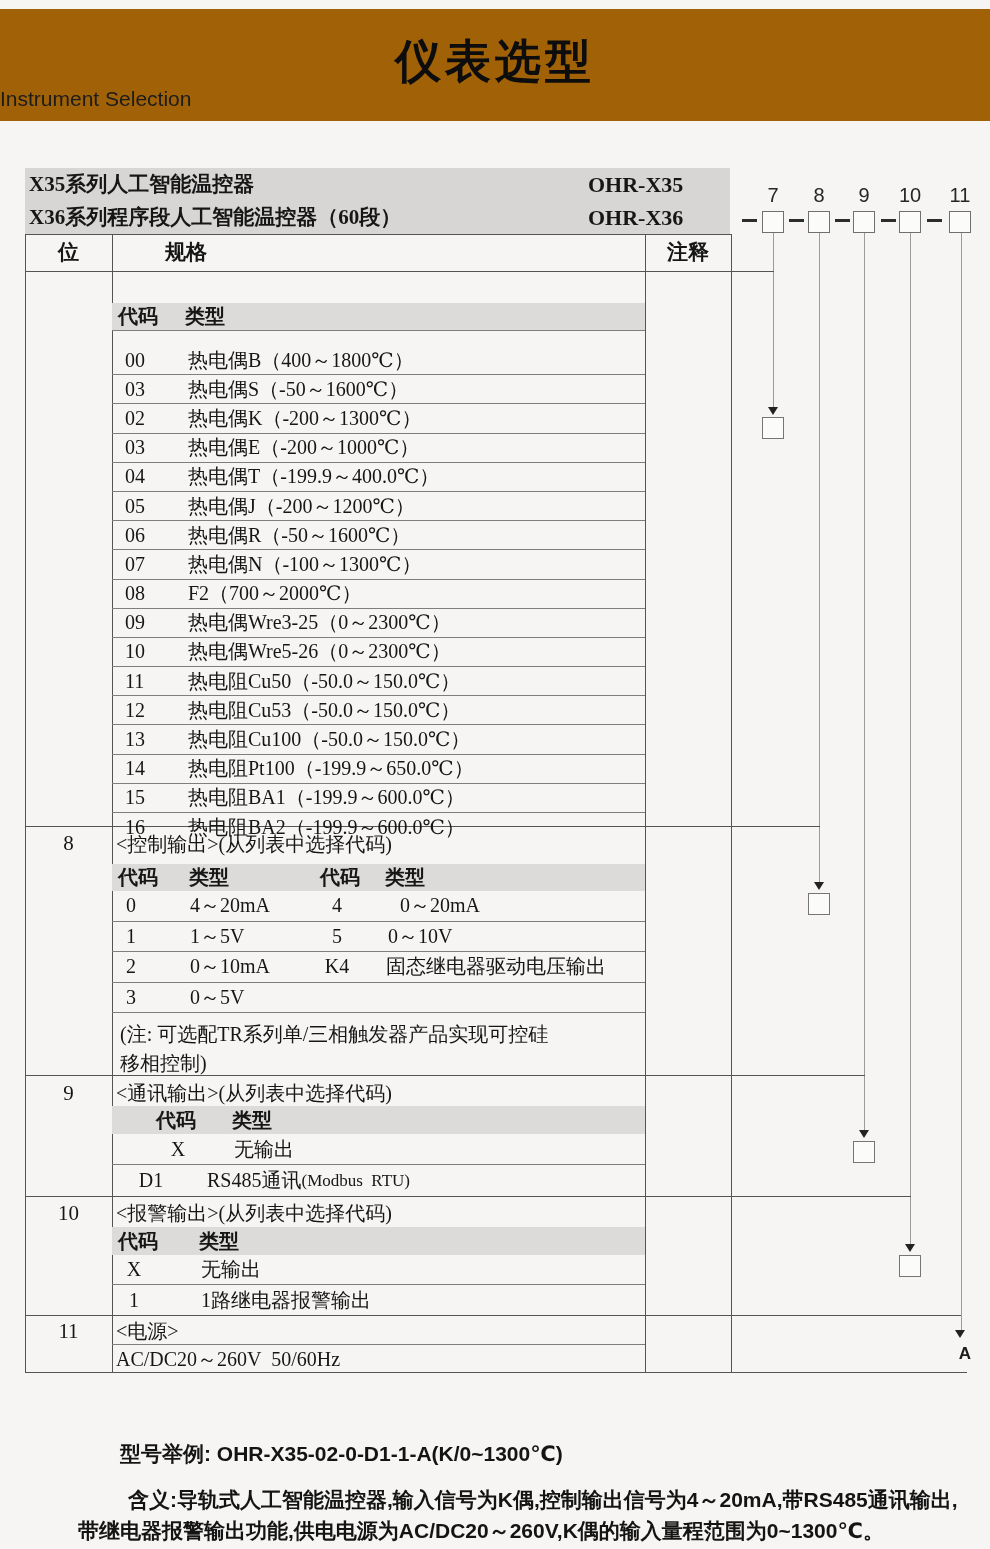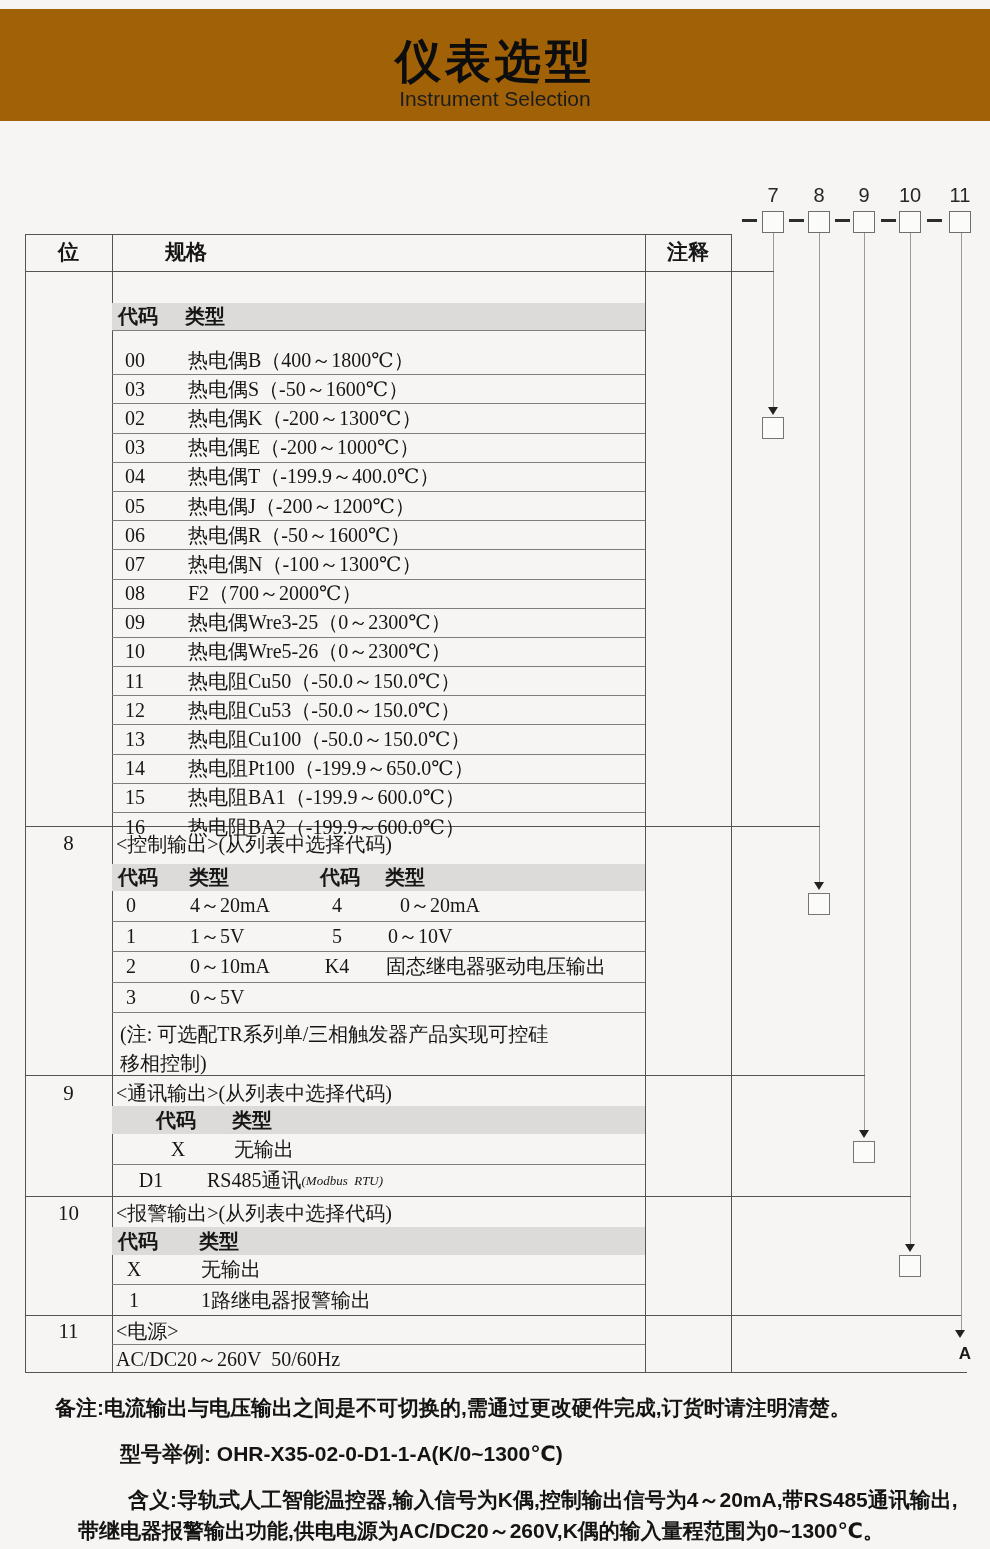--- a/index.html
+++ b/index.html
@@ -7,21 +7,21 @@
   #page{
     position:relative;width:990px;height:1549px;margin:0 auto;
     background:#f6f5f3;overflow:hidden;
     font-family:"Liberation Serif","DejaVu Serif",serif;color:#161616;
   }
   
   .banner{position:absolute;left:0;top:9px;width:990px;height:112px;background:#a16207;}
   .banner .t{position:absolute;left:0;top:22px;width:100%;text-align:center;
     font-family:"Liberation Sans","DejaVu Sans",sans-serif;font-weight:bold;
     font-size:46px;letter-spacing:4px;color:#0d0d0d;}
-  .banner .s{position:absolute;left:0;top:78px;width:100%;text-align:center;
+  .banner .s{position:absolute;left:0;top:78px;width:100%;text-align:left;
     font-family:"Liberation Sans","DejaVu Sans",sans-serif;font-size:21px;color:#1c1c1c;}
   
   .series{position:absolute;left:25px;top:168px;width:705px;height:66px;background:#d7d6d4;}
   .series .row{position:relative;height:33px;line-height:33px;font-size:21px;font-weight:600;}
   .series .name{position:absolute;left:4px;top:0;white-space:nowrap;}
   .series .model{position:absolute;left:563px;top:0;font-size:22px;font-weight:600;}
   
   .digit{position:absolute;top:184px;width:40px;text-align:center;
     font-family:"Liberation Sans","DejaVu Sans",sans-serif;font-size:20px;color:#262626;}
   .codebox{position:absolute;top:211px;width:20px;height:20px;border:1.5px solid #6f6f6f;background:#fbfbfa;}
@@ -43,36 +43,46 @@
   .sect-title{position:absolute;left:116px;font-size:20px;white-space:nowrap;}
   .band{position:absolute;left:112px;width:533px;background:#dcdbd9;display:flex;align-items:center;
     font-size:20px;font-weight:600;}
   .rows{position:absolute;left:112px;width:533px;}
   .crow{display:flex;align-items:center;height:29.2px;box-sizing:border-box;
     border-bottom:1px solid #7e7e7e;font-size:20px;padding-left:13px;}
   .crow .code{width:63px;}
   .crow .type{flex:1;white-space:nowrap;}
   .crow.last{border-bottom:none;}
   .note{position:absolute;left:120px;font-size:20px;line-height:29px;white-space:nowrap;}
-  .suffix{font-size:13px;font-style:italic;}
+  .suffix{font-size:17px;}
   .pre{white-space:pre;}
   
   .fnote{position:absolute;font-family:"Liberation Sans","DejaVu Sans",sans-serif;
     font-weight:600;font-size:21px;color:#141414;white-space:nowrap;}
 </style>
 </head>
 <body>
 
 <div id="page">
 
   <div class="banner">
     <div class="t">仪表选型</div>
     <div class="s">Instrument Selection</div>
   </div>
 
+  <div class="series">
+    <div class="row">
+      <span class="name">X35系列人工智能温控器</span>
+      <span class="model">OHR-X35</span>
+    </div>
+    <div class="row">
+      <span class="name">X36系列程序段人工智能温控器（60段）</span>
+      <span class="model">OHR-X36</span>
+    </div>
+  </div>
 
   <div class="digit" style="left:753px;">7</div>
   <div class="digit" style="left:799px;">8</div>
   <div class="digit" style="left:844px;">9</div>
   <div class="digit" style="left:890px;">10</div>
   <div class="digit" style="left:940px;">11</div>
 
   <div class="dash" style="left:742px;"></div>
   <div class="codebox" style="left:762px;"></div>
   <div class="dash" style="left:789px;"></div>
@@ -268,18 +278,17 @@
       <span style="width:36px;text-align:center;">1</span>
       <span style="margin-left:49px;">1路继电器报警输出</span>
     </div>
   </div>
 
   <div class="posnum" style="top:1319px;">11</div>
   <div class="sect-title" style="top:1318px;">&lt;电源&gt;</div>
   <div class="ilh" style="left:112px;top:1344px;width:533px;"></div>
   <div class="sect-title pre" style="top:1346px;">AC/DC20～260V  50/60Hz</div>
 
-  <div class="fnote" style="left:55px;top:1394px;">备注:电流输出与电压输出之间是不可切换的,需通过更改硬件完成,订货时请注明清楚。</div>
   <div class="fnote" style="left:120px;top:1440px;">型号举例: OHR-X35-02-0-D1-1-A(K/0~1300℃)</div>
   <div class="fnote" style="left:128px;top:1486px;">含义:导轨式人工智能温控器,输入信号为K偶,控制输出信号为4～20mA,带RS485通讯输出,</div>
   <div class="fnote" style="left:78px;top:1517px;">带继电器报警输出功能,供电电源为AC/DC20～260V,K偶的输入量程范围为0~1300℃。</div>
 
 </div>
 
 </body></html>

